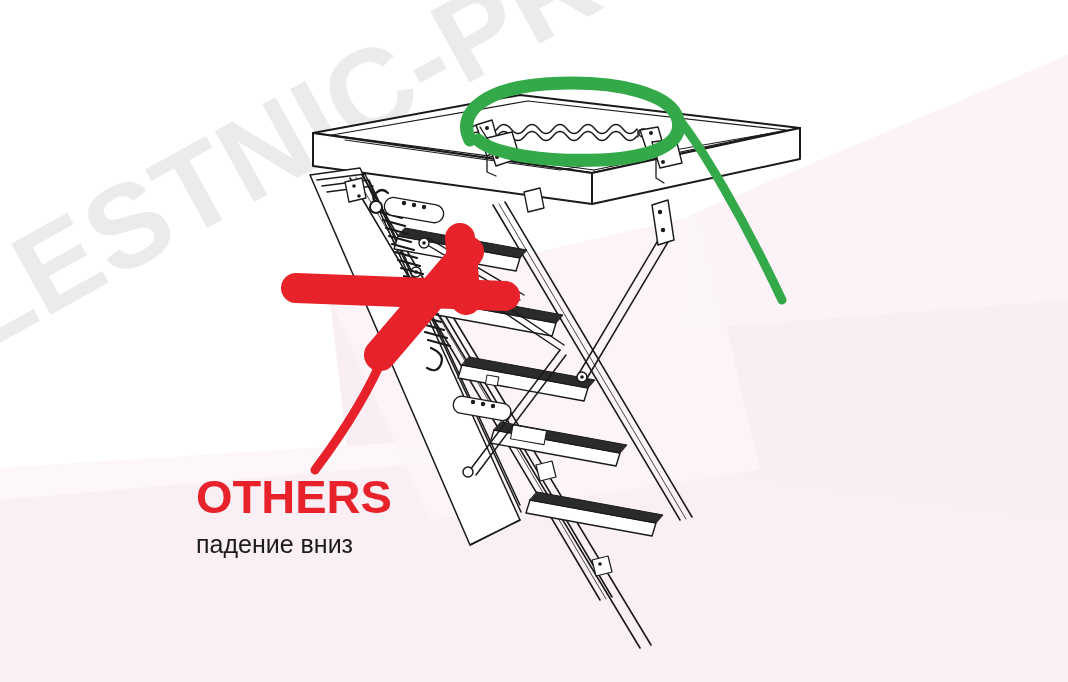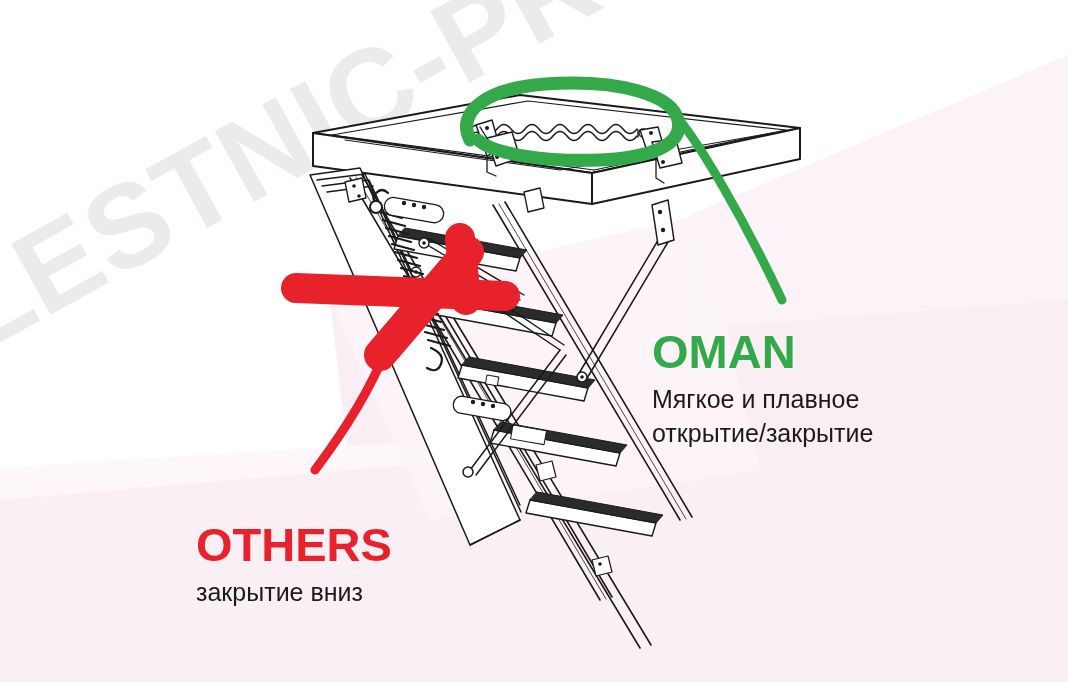--- a/index.html
+++ b/index.html
@@ -29,21 +29,21 @@
     font-size:47px;font-weight:bold;line-height:1;margin:0 0 8px 0;
     font-family:"Liberation Sans", sans-serif;
   }
   .green-title{color:#34a94a;}
   .red-title{color:#e8222a;}
   .sub-line{
     font-size:25px;color:#1b1b1b;line-height:1.35;white-space:nowrap;
     font-family:"Liberation Sans", sans-serif;
   }
   #oman-block{left:652px;top:328px;}
-  #others-block{left:196px;top:473px;margin-top:48px;}
+  #others-block{left:196px;top:473px;}
 </style>
 </head>
 <body>
 
 <div id="stage">
 
   <div class="bg-layer">
     <svg class="pink-right" viewBox="0 0 1068 682" width="1068" height="682">
 
       <polygon points="1068,55 1068,682 600,682 360,560 330,300 700,215" fill="#f8eef4"></polygon>
@@ -229,24 +229,19 @@
 
       <path d="M296,288 L505,296" stroke="#e8222a" stroke-width="30" stroke-linecap="round" fill="none"></path>
 
       <path d="M460,238 L466,300" stroke="#e8222a" stroke-width="30" stroke-linecap="round" fill="none"></path>
       <path d="M380,355 L468,252" stroke="#e8222a" stroke-width="32" stroke-linecap="round" fill="none"></path>
 
       <path d="M386,350 C370,390 345,430 315,470" stroke="#e8222a" stroke-width="9" stroke-linecap="round" fill="none"></path>
     </g>
   </svg>
 
-  <div class="label-block" id="oman-block">
-    <div class="big-title green-title">OMAN</div>
-    <div class="sub-line">Мягкое и плавное</div>
-    <div class="sub-line">открытие/закрытие</div>
-  </div>
 
   <div class="label-block" id="others-block">
     <div class="big-title red-title">OTHERS</div>
-    <div class="sub-line">закрытие вниз</div>
+    <div class="sub-line">падение вниз</div>
   </div>
 
 </div>
 
 </body></html>

